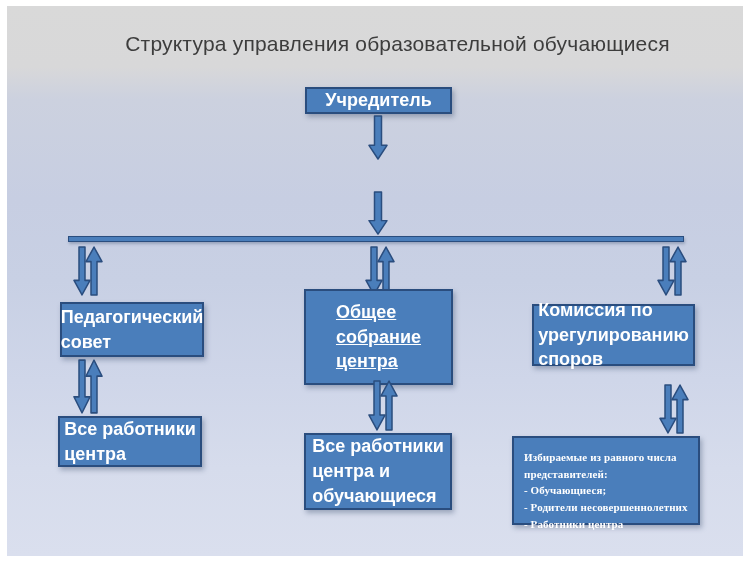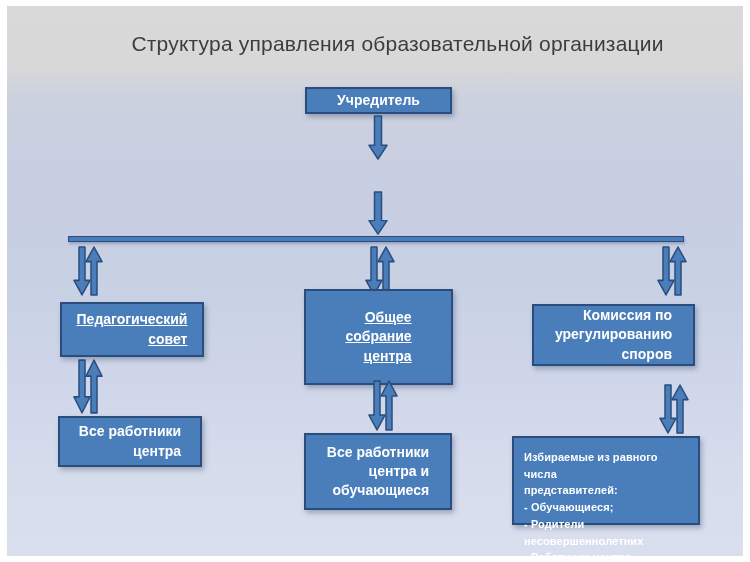--- a/index.html
+++ b/index.html
@@ -24,30 +24,31 @@
   .title{
     position:absolute;top:32px;left:45px;right:0;
     text-align:center;font-size:21px;color:var(--title-color);
     letter-spacing:.2px;white-space:nowrap;
   }
   .node{
     position:absolute;
     background:var(--node-fill);
     border:2px solid var(--node-border);
     color:var(--node-text);
-    font-weight:bold;font-size:14px;line-height:1.38;
+    font-weight:bold;font-size:18px;line-height:1.38;
     display:flex;align-items:center;justify-content:center;
-    text-align:right;
+    text-align:left;
     box-shadow:2px 3px 5px rgba(40,60,95,.35);
   }
   .node-small{
     font-size:11px;line-height:1.52;
     align-items:flex-start;justify-content:flex-start;
     text-align:left;padding:11px 6px 12px 10px;
     letter-spacing:.1px;
+    font-family:Liberation Serif, serif;
   }
   .hline{
     position:absolute;left:68px;top:236px;width:616px;height:6px;
     background:var(--node-fill);border:1px solid var(--node-border);
     box-shadow:1px 2px 3px rgba(40,60,95,.3);
   }
   .arrow{position:absolute;}
   .arrow svg{display:block;}
   .arrow path{
     fill:var(--node-fill);
@@ -55,21 +56,21 @@
     stroke-width:1.5;
     stroke-linejoin:round;
   }
 </style>
 </head>
 <body>
 
 <div class="stage">
   <div class="bg"></div>
 
-  <div class="title">Структура управления образовательной организации</div>
+  <div class="title">Структура управления образовательной обучающиеся</div>
 
   <div class="node" style="left:305px;top:87px;width:147px;height:27px;">Учредитель</div>
 
   <div class="arrow" style="left:368px;top:115px;">
     <svg width="20" height="45" viewBox="0 0 20 46" preserveAspectRatio="none" aria-hidden="true">
       <path d="M6.5,1 L13.5,1 L13.5,31 L19,31 L10,45 L1,31 L6.5,31 Z"></path>
     </svg>
   </div>
 
 
@@ -93,21 +94,21 @@
       <path d="M21,1 L29,15 L24,15 L24,47 L18,47 L18,15 L13,15 Z"></path>
     </svg>
   </div>
   <div class="arrow" style="left:657px;top:246px;">
     <svg width="30" height="50" viewBox="0 0 30 48" preserveAspectRatio="none" aria-hidden="true">
       <path d="M6,1 L12,1 L12,33 L17,33 L9,47 L1,33 L6,33 Z"></path>
       <path d="M21,1 L29,15 L24,15 L24,47 L18,47 L18,15 L13,15 Z"></path>
     </svg>
   </div>
 
-  <div class="node" style="left:60px;top:302px;width:144px;height:55px;text-decoration:underline;">Педагогический<br>совет</div>
+  <div class="node" style="left:60px;top:302px;width:144px;height:55px;">Педагогический<br>совет</div>
 
   <div class="node" style="left:304px;top:289px;width:149px;height:96px;text-decoration:underline;">Общее<br>собрание<br>центра</div>
 
   <div class="node" style="left:532px;top:304px;width:163px;height:62px;">Комиссия по<br>урегулированию<br>споров</div>
 
   <div class="arrow" style="left:73px;top:359px;">
     <svg width="30" height="55" viewBox="0 0 30 48" preserveAspectRatio="none" aria-hidden="true">
       <path d="M6,1 L12,1 L12,33 L17,33 L9,47 L1,33 L6,33 Z"></path>
       <path d="M21,1 L29,15 L24,15 L24,47 L18,47 L18,15 L13,15 Z"></path>
     </svg>

